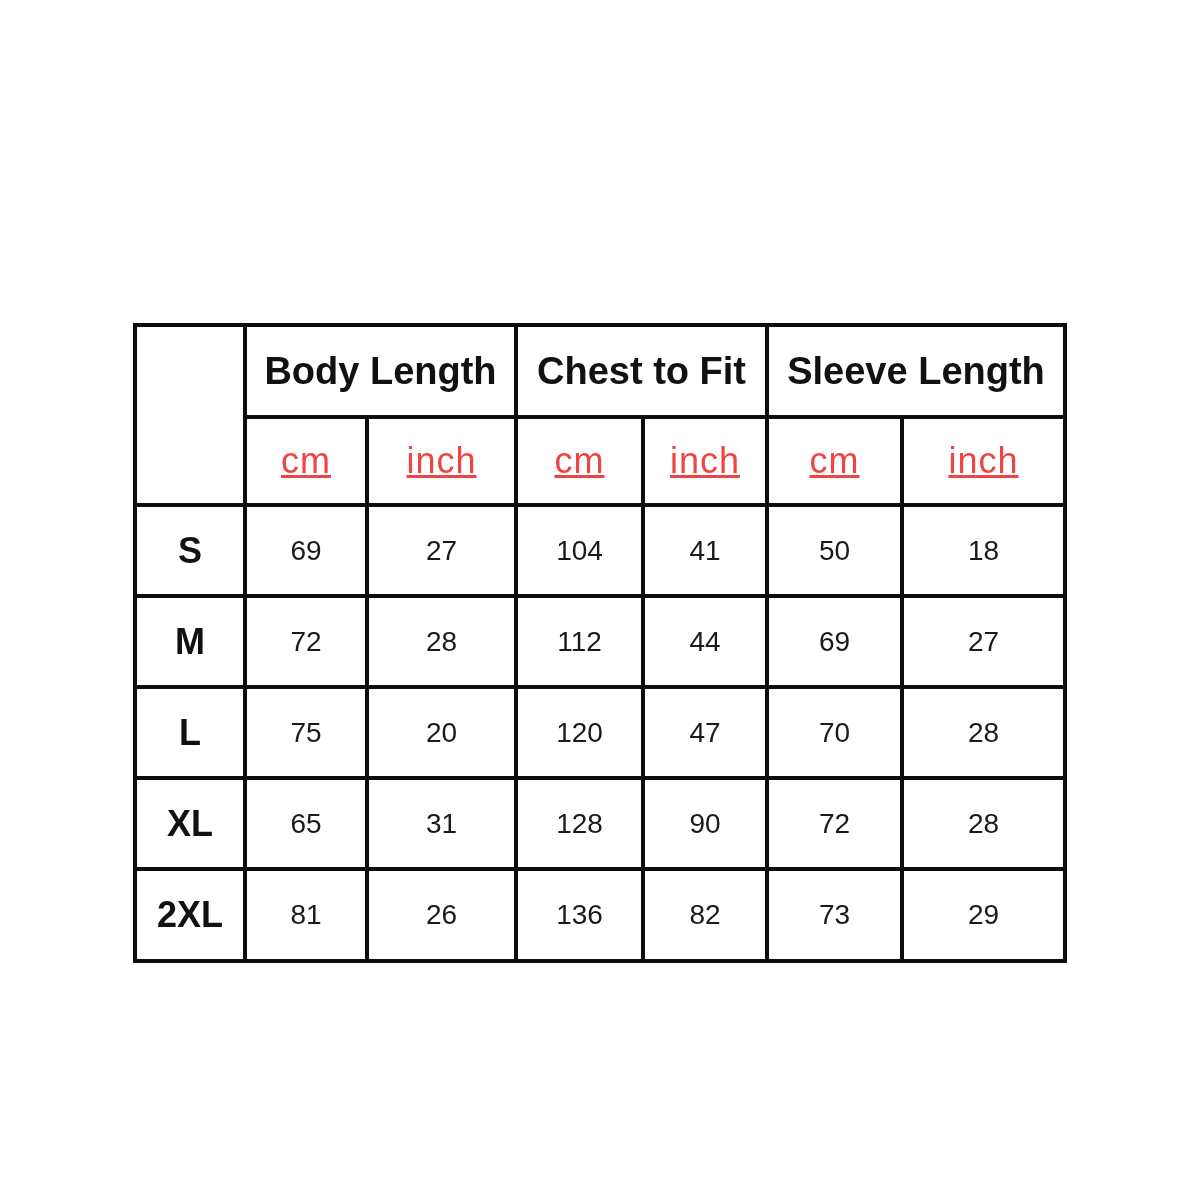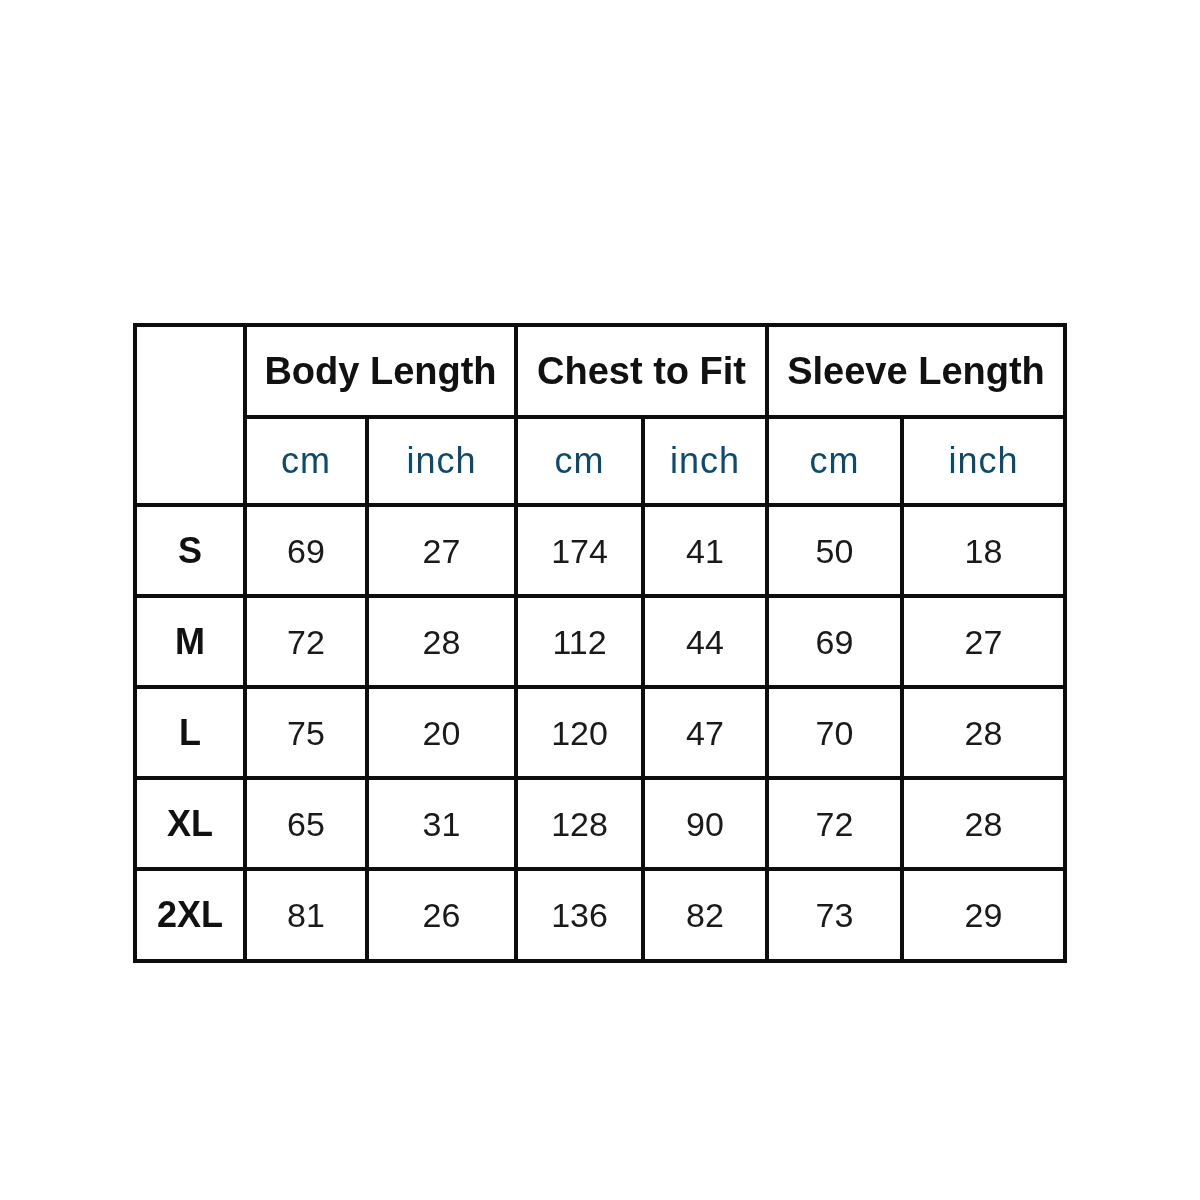--- a/index.html
+++ b/index.html
@@ -42,30 +42,31 @@
   }
   th.group-header {
     font-size: 38px;
     font-weight: 700;
     color: #111111;
     letter-spacing: 0px;
   }
   th.unit-header {
     font-size: 36px;
     font-weight: 400;
-    color: #0c4a6e;
+    color: #ef4444;
     letter-spacing: 1px;
+    text-decoration: underline;
   }
   th.size-label {
     font-size: 36px;
     font-weight: 700;
     color: #111111;
   }
   td.value-cell {
-    font-size: 34px;
+    font-size: 28px;
     font-weight: 400;
     color: #1a1a1a;
   }
   tr.r-group  { height: 92px; }
   tr.r-units  { height: 88px; }
   tr.r-data   { height: 91px; }
   tr.r-data-last { height: 92px; }
 </style>
 </head>
 <body>
@@ -97,21 +98,21 @@
         <th class="unit-header">cm</th>
         <th class="unit-header">inch</th>
         <th class="unit-header">cm</th>
         <th class="unit-header">inch</th>
       </tr>
 
       <tr class="r-data">
         <th class="size-label">S</th>
         <td class="value-cell">69</td>
         <td class="value-cell">27</td>
-        <td class="value-cell">174</td>
+        <td class="value-cell">104</td>
         <td class="value-cell">41</td>
         <td class="value-cell">50</td>
         <td class="value-cell">18</td>
       </tr>
 
       <tr class="r-data">
         <th class="size-label">M</th>
         <td class="value-cell">72</td>
         <td class="value-cell">28</td>
         <td class="value-cell">112</td>

